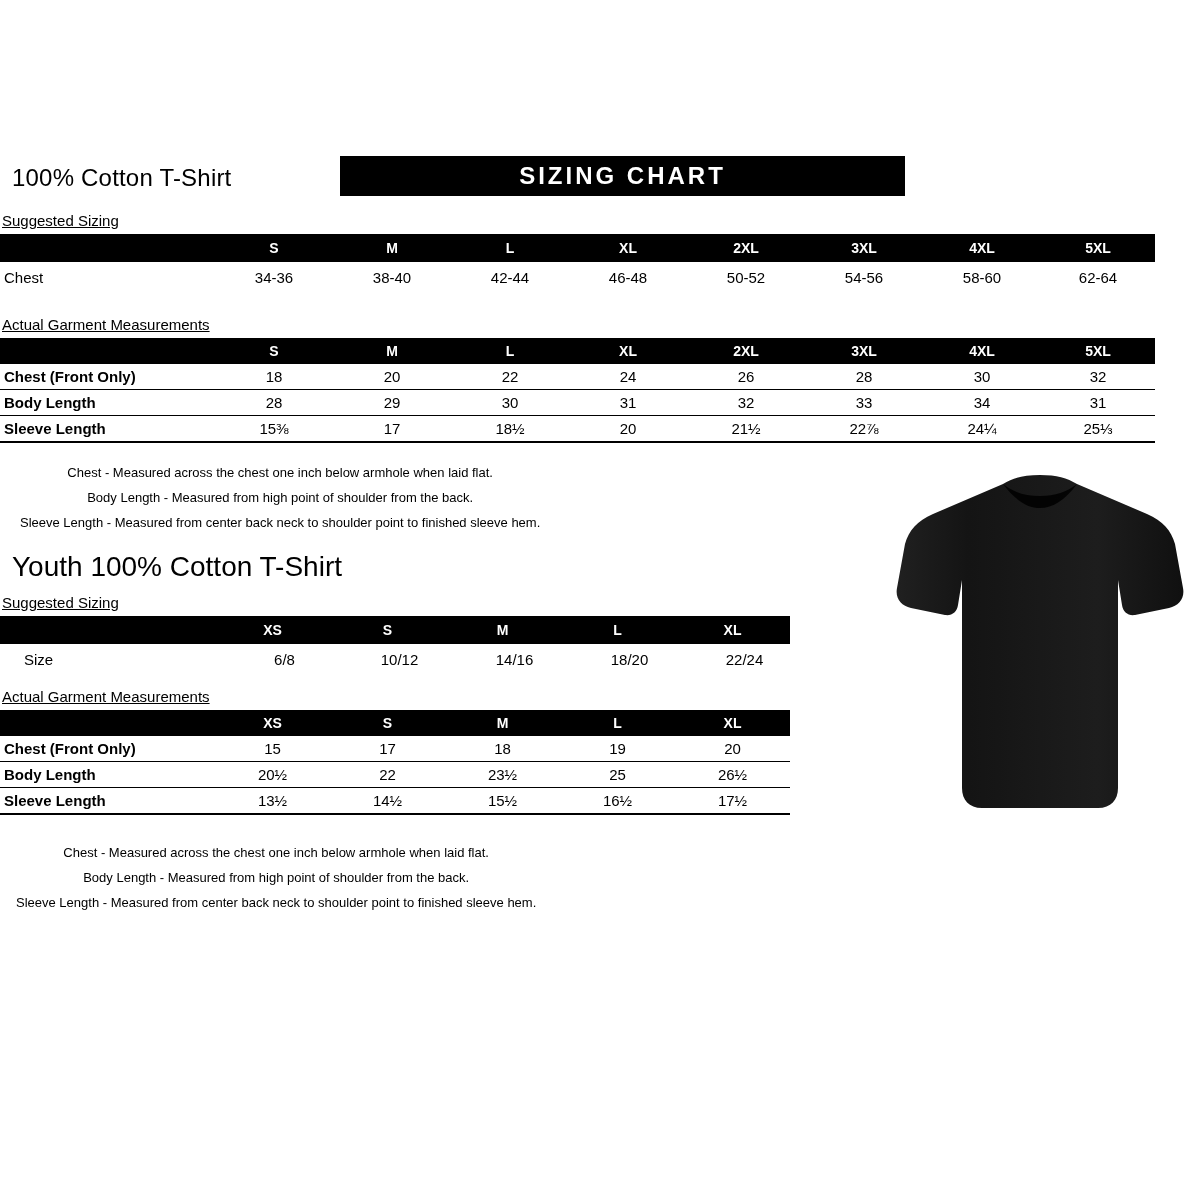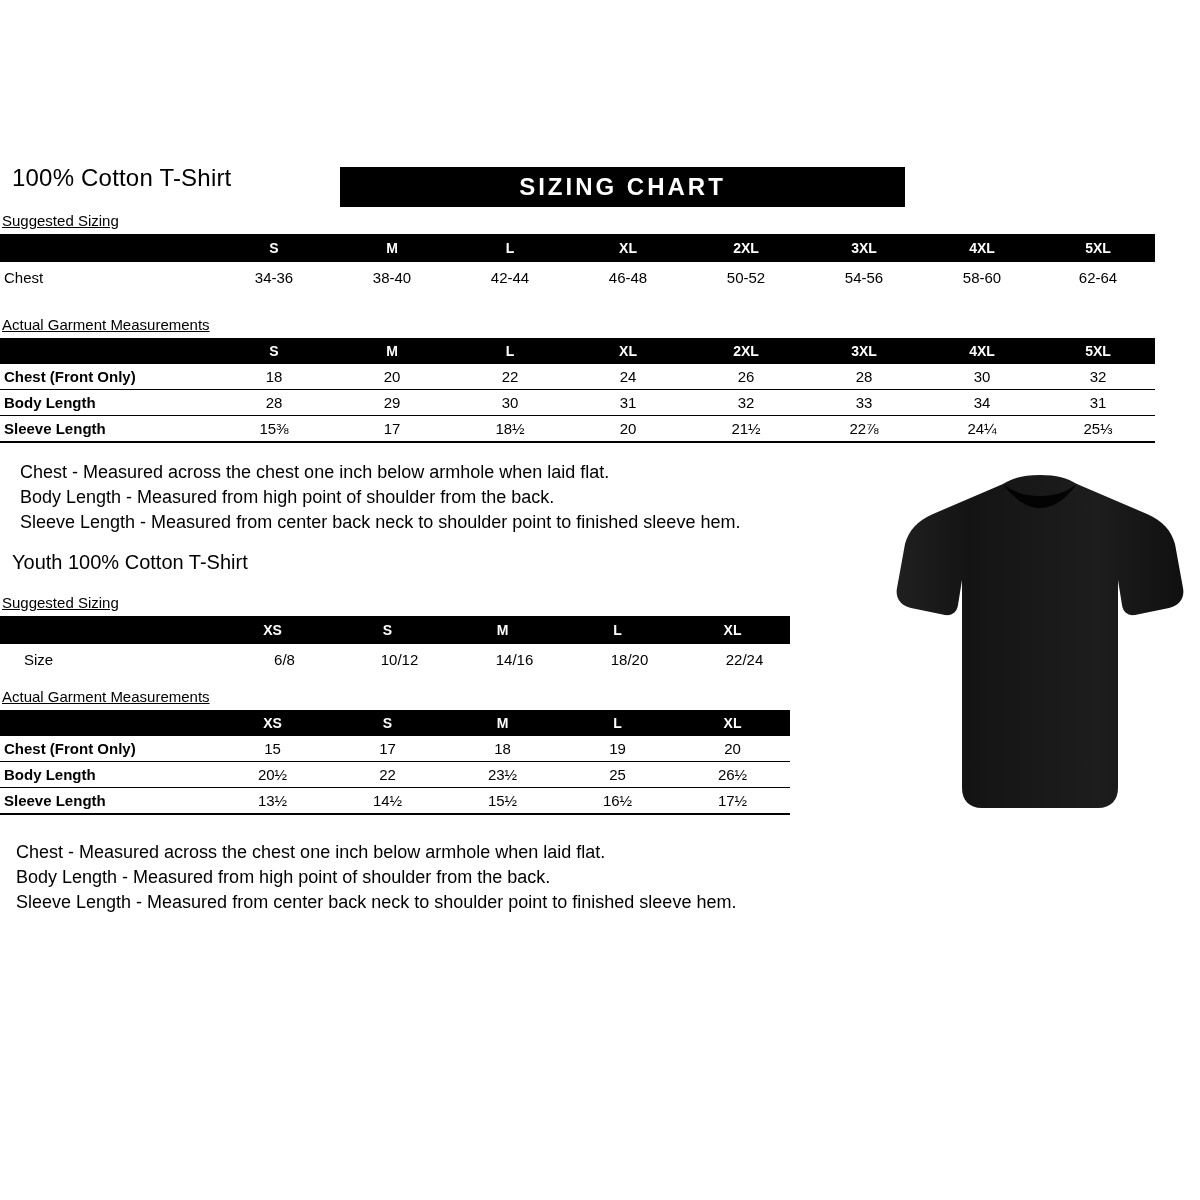--- a/index.html
+++ b/index.html
@@ -29,21 +29,21 @@
     left: 12px;
     top: 164px;
     font-size: 24px;
     font-weight: 400;
     letter-spacing: 0.2px;
     white-space: nowrap;
   }
   .sizing-chart-banner {
     position: absolute;
     left: 340px;
-    top: 167px;
+    top: 156px;
     width: 565px;
     height: 40px;
     background: #000000;
     color: #ffffff;
     display: flex;
     align-items: center;
     justify-content: center;
   }
   .sizing-chart-banner span {
     font-size: 24px;
@@ -138,28 +138,28 @@
   #youth-garment thead th { height: 26px; }
   #youth-garment tbody td { height: 25px; }
 
   
   .notes {
     position: absolute;
     font-size: 15px;
     line-height: 25px;
     white-space: nowrap;
   }
-  .notes div { font-size: 18px; }
+  .notes div { font-size: 13px; text-align: center; }
 
   
   .youth-title {
     position: absolute;
     left: 12px;
     top: 551px;
-    font-size: 20px;
+    font-size: 28px;
     font-weight: 400;
     white-space: nowrap;
   }
 
   
   .shirt {
     position: absolute;
     left: 895px;
     top: 470px;
     width: 290px;

